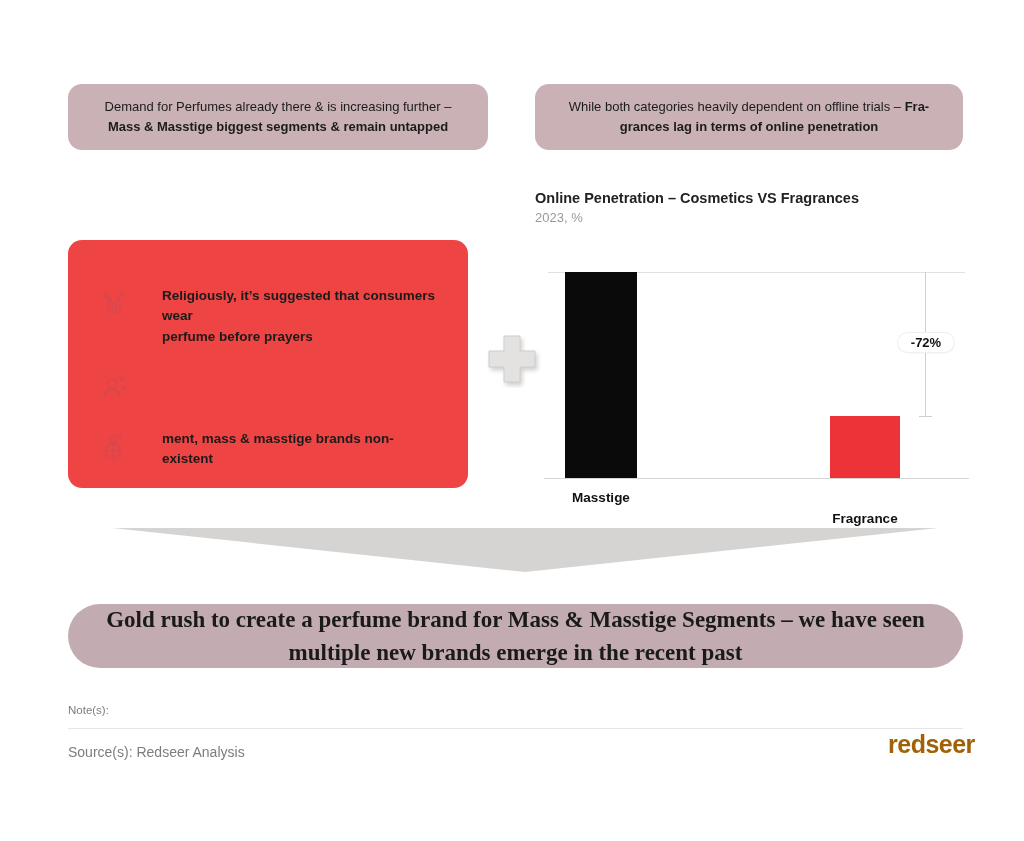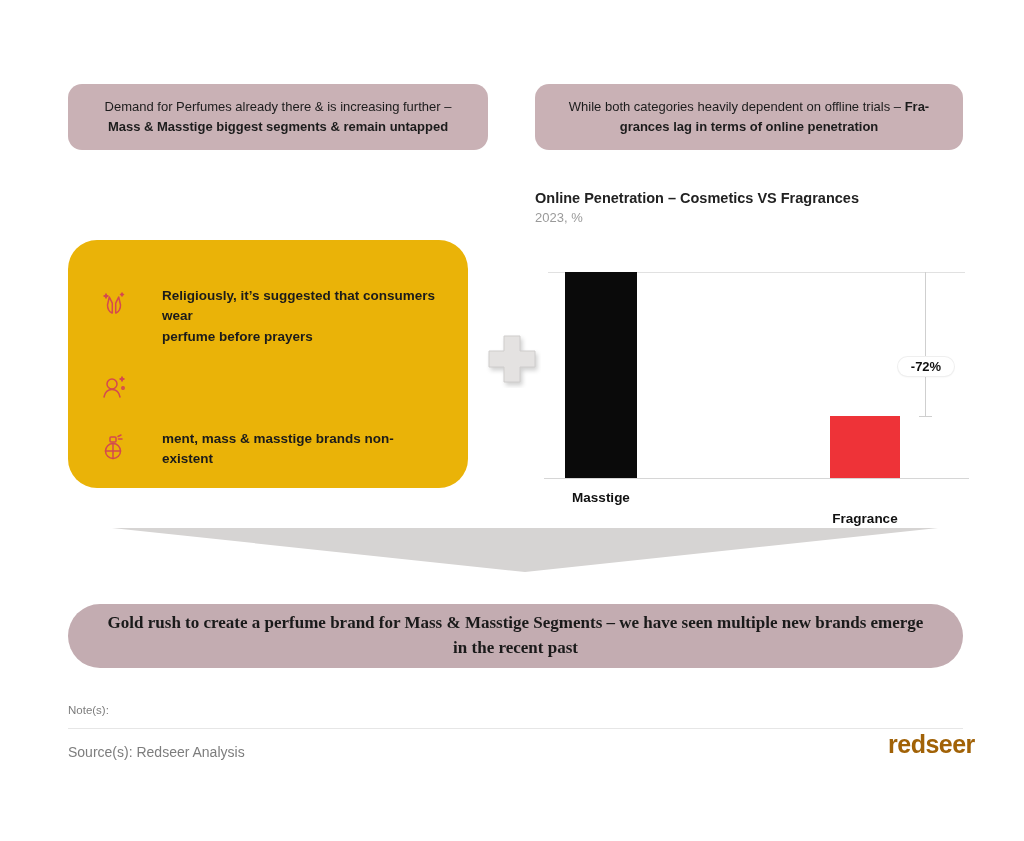--- a/index.html
+++ b/index.html
@@ -14,54 +14,54 @@
   .header-left { left:68px; width:420px; }
   .header-right { left:535px; width:428px; }
   .b { font-weight:bold; }
 
   
   .chart-title { position:absolute; left:535px; top:190px; font-size:14.5px; font-weight:bold; color:#222; }
   .chart-subtitle { position:absolute; left:535px; top:210px; font-size:13px; color:#9a9a9a; }
 
   
   .insight-card { position:absolute; left:68px; top:240px; width:400px; height:248px;
-    background:#eab308; border-radius:29px; padding:46px 28px 30px 24px;
+    background:#ef4444; border-radius:14px; padding:46px 28px 30px 24px;
     display:flex; flex-direction:column; gap:22px; }
   .insight-row { display:flex; align-items:flex-start; gap:32px; }
   .insight-icon { flex:0 0 32px; margin-left:6px; margin-top:2px; }
   .insight-text { font-size:13.5px; font-weight:600; line-height:1.5; color:#1b1b1b; }
   .insight-text span { display:block; }
 
   
   .plus-wrap { position:absolute; left:483px; top:330px; width:58px; height:58px; }
 
   
   .plot { position:absolute; left:548px; top:272px; width:417px; height:206px; }
   .gridline-top { position:absolute; left:0; top:0; width:100%; height:1px; background:#e1e1e1; }
   .baseline { position:absolute; left:-4px; bottom:-1px; width:425px; height:1px; background:#d6d6d6; }
   .bar { position:absolute; bottom:0; }
   .bar-0 { left:17px; width:72px; }
   .bar-1 { left:282px; width:70px; }
   .anno-line { position:absolute; left:377px; top:0; width:1px; background:#cfcfcf; }
   .anno-tick { position:absolute; left:371px; width:13px; height:1px; background:#cfcfcf; }
   .anno-pill { position:absolute; left:350px; width:56px; text-align:center;
     background:#ffffff; border-radius:11px; padding:2px 0; font-size:13px; font-weight:bold;
-    color:#111; box-shadow:0 0 0 1px #efefef, 0 1px 2px rgba(0,0,0,0.08);margin-top:24px; }
+    color:#111; box-shadow:0 0 0 1px #efefef, 0 1px 2px rgba(0,0,0,0.08); }
   .cat-label { position:absolute; top:218px; width:140px; text-align:center;
     font-size:13.5px; font-weight:bold; color:#111; }
   .cat-0 { left:-17px; }
   .cat-1 { left:247px;margin-top:21px; }
 
   
   .arrow-wrap { position:absolute; left:100px; top:520px; width:850px; height:60px; }
 
   
   .banner { position:absolute; left:68px; top:604px; width:895px; height:64px;
     background:#c3acb1; border-radius:32px; display:flex; align-items:center; justify-content:center; }
-  .banner-text { font-family:"Liberation Serif", serif; font-weight:bold; font-size:17px;
+  .banner-text { font-family:"Liberation Serif", serif; font-weight:bold; font-size:23px;
     line-height:1.45; text-align:center; max-width:820px; color:#1a1a1a; }
 
   
   .notes-label { position:absolute; left:68px; top:704px; font-size:11.5px; color:#7d7d7d; }
   .divider { position:absolute; left:68px; top:728px; width:895px; height:1px; background:#e6e6e6; }
   .source-label { position:absolute; left:68px; top:744px; font-size:14px; color:#7d7d7d; }
   .logo { position:absolute; left:888px; top:730px; font-family:Liberation Sans, sans-serif;
     font-weight:bold; font-size:25px; color:#a16207; letter-spacing:-0.5px; }
 </style>
 </head>

